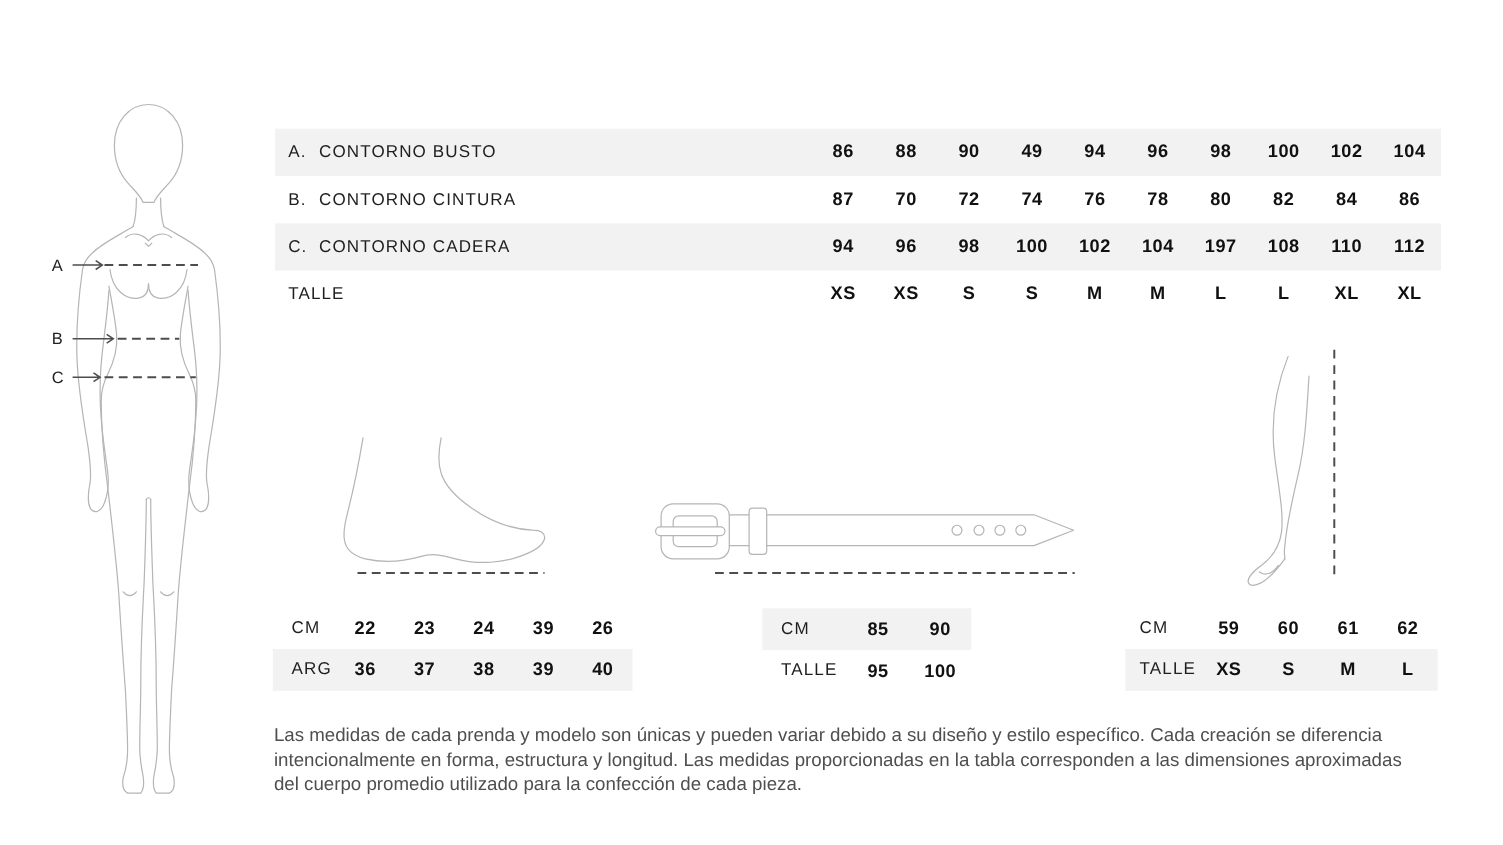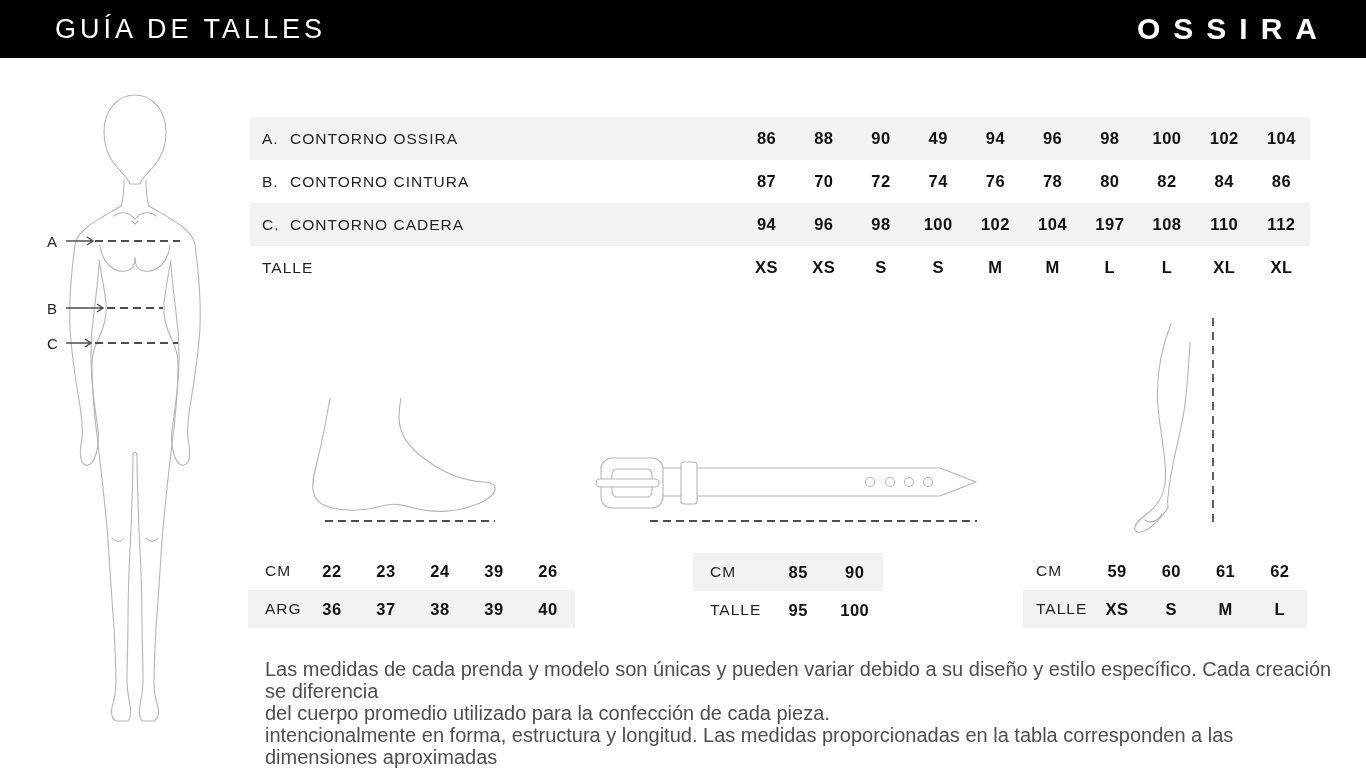--- a/index.html
+++ b/index.html
@@ -40,32 +40,28 @@
 
   
   svg { position:absolute; overflow:visible; }
   .outline { fill:none; stroke:#b5b5b5; stroke-width:1.1; stroke-linecap:round; stroke-linejoin:round; }
   .measure { fill:none; stroke:#4d4d4d; stroke-width:1.8; stroke-dasharray:8 5; }
   .pointer { fill:none; stroke:#4d4d4d; stroke-width:1.4; }
 
   .marker-letter { position:absolute; font-size:15px; font-weight:500; color:#222; letter-spacing:0.5px; }
 
   
-  .disclaimer { position:absolute; left:265px; top:658px; width:1075px; font-size:20px;
+  .disclaimer { position:absolute; left:249px; top:658px; width:1075px; font-size:17px;
                 line-height:22px; color:#4e4e4e; }
 </style>
 </head>
 <body>
 
 <div class="page">
 
-  <div class="topbar">
-    <span class="title">GUÍA DE TALLES</span>
-    <span class="brand">OSSIRA</span>
-  </div>
 
   <svg style="left:38px; top:82px;" width="200" height="660" viewBox="0 0 200 660">
 
     <path class="outline" d="M97,13 C115,13 128,29 128,50 C128,64 123,76 116,84 C110,91 104,96 102,102 L92,102 C90,96 84,91 78,84 C71,76 66,64 66,50 C66,29 79,13 97,13 Z"></path>
 
     <path class="outline" d="M86,98 C86,109 85,118 83,124"></path>
     <path class="outline" d="M108,98 C108,109 109,118 111,124"></path>
 
     <path class="outline" d="M83,124 C70,132 55,139 46,148 C40,153 38,158 37,163 C33,192 31,218 32,244 C33,272 38,300 42,324 C44,338 45,348 44,356 C42,366 41,374 44,380 C48,386 54,383 57,375 C60,367 61,357 60,348 C58,332 55,315 54,298 C52,275 53,252 56,230 C58,214 60,198 61,182"></path>
 
@@ -99,21 +95,21 @@
     <path class="pointer" d="M28,261 H52 M47,257 L53,261 L47,265"></path>
   </svg>
   <span class="marker-letter" style="left:47px; top:233px;">A</span>
   <span class="marker-letter" style="left:47px; top:300px;">B</span>
   <span class="marker-letter" style="left:47px; top:335px;">C</span>
 
   <div class="gtable main-table band-odd">
       <div class="trow">
         <div class="tlabel">
           <span class="tprefix">A.</span>
-          <span>CONTORNO OSSIRA</span>
+          <span>CONTORNO BUSTO</span>
         </div>
         <div class="tcell">86</div>
         <div class="tcell">88</div>
         <div class="tcell">90</div>
         <div class="tcell">49</div>
         <div class="tcell">94</div>
         <div class="tcell">96</div>
         <div class="tcell">98</div>
         <div class="tcell">100</div>
         <div class="tcell">102</div>
@@ -247,17 +243,17 @@
         </div>
         <div class="tcell">XS</div>
         <div class="tcell">S</div>
         <div class="tcell">M</div>
         <div class="tcell">L</div>
       </div>
     </div>
 
   <div class="disclaimer">
     <div>Las medidas de cada prenda y modelo son únicas y pueden variar debido a su diseño y estilo específico. Cada creación se diferencia</div>
+    <div>intencionalmente en forma, estructura y longitud. Las medidas proporcionadas en la tabla corresponden a las dimensiones aproximadas</div>
     <div>del cuerpo promedio utilizado para la confección de cada pieza.</div>
-    <div>intencionalmente en forma, estructura y longitud. Las medidas proporcionadas en la tabla corresponden a las dimensiones aproximadas</div>
   </div>
 
 </div>
 
 </body></html>

